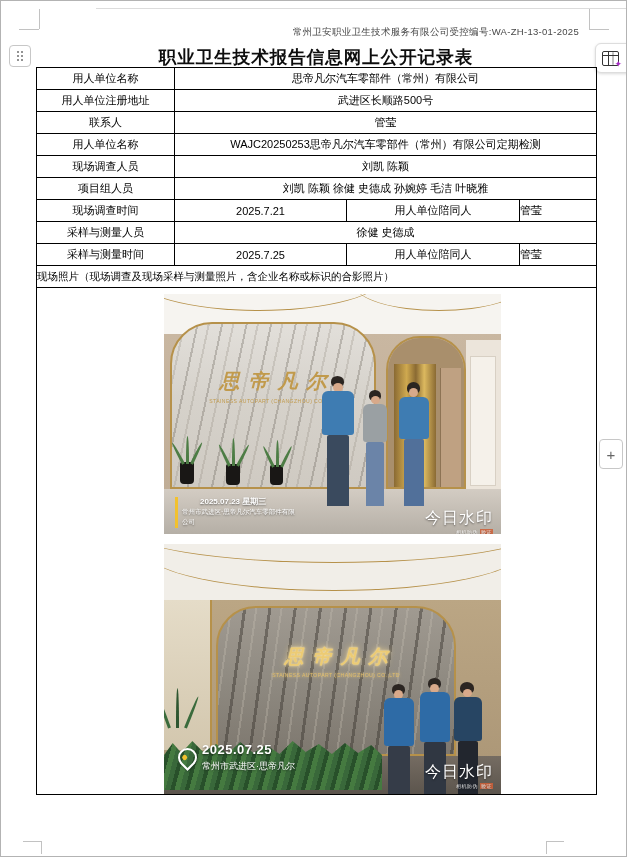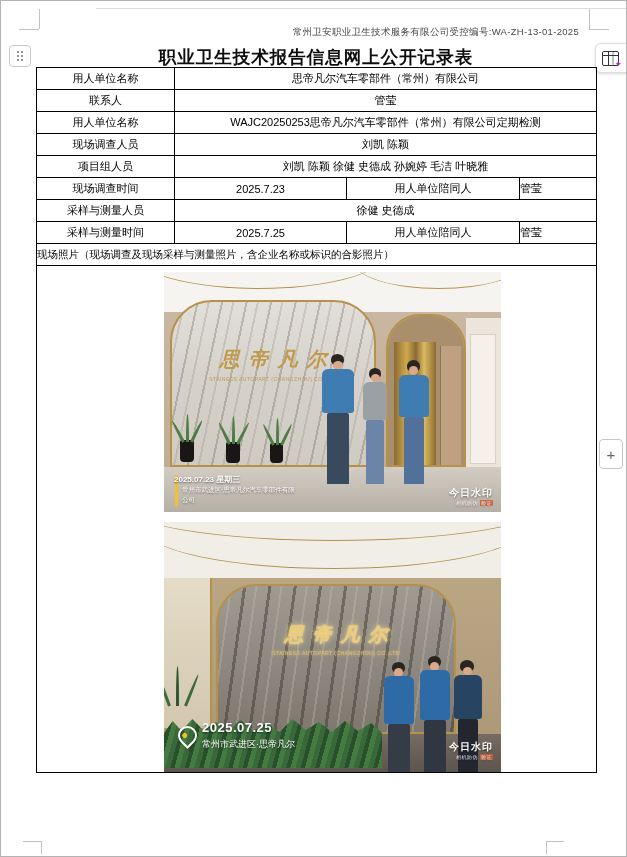--- a/index.html
+++ b/index.html
@@ -67,21 +67,21 @@
   .torso{border-radius:6px 6px 3px 3px;}
   .legs{border-radius:2px 2px 0 0;}
   .pot{position:absolute;background:#191715;border-radius:2px 2px 4px 4px;}
   .leaf{position:absolute;width:3px;background:#4d7d45;border-radius:50% 50% 0 0/85% 85% 0 0;transform-origin:bottom center;}
   .p2-plants{position:absolute;left:0;top:196px;width:218px;height:50px;
     background:repeating-linear-gradient(105deg,#39683a 0 5px,#28502a 5px 9px,#457a40 9px 14px);
     clip-path:polygon(0 30%,4% 6%,8% 26%,13% 2%,18% 24%,24% 8%,29% 28%,35% 4%,41% 26%,47% 10%,53% 28%,59% 2%,65% 24%,71% 8%,77% 28%,83% 6%,89% 26%,95% 10%,100% 30%,100% 100%,0 100%);}
   .wm{position:absolute;color:#fff;text-shadow:0 1px 2px rgba(0,0,0,.55);}
   .wm-bar{position:absolute;width:3px;background:var(--watermark-yellow);}
   .stamp{position:absolute;text-align:right;color:#fff;text-shadow:0 1px 2px rgba(0,0,0,.5);}
-  .stamp .t{font-size:10px;font-weight:bold;letter-spacing:1px;}
+  .stamp .t{font-size:16px;font-weight:normal;letter-spacing:1px;}
   .stamp .s{font-size:5px;opacity:.85;letter-spacing:.5px;}
   .stamp .s b{background:#d06038;padding:0 1px;font-weight:normal;}
   .pin{position:absolute;width:15px;height:15px;border:2.5px solid #fff;border-radius:50% 50% 50% 0;
     transform:rotate(-45deg);box-shadow:0 1px 2px rgba(0,0,0,.4);}
   .pin i{position:absolute;left:3.2px;top:3.2px;width:5px;height:5px;background:var(--watermark-yellow);border-radius:50%;}
 </style>
 </head>
 <body>
 
 <div class="page-top-line"></div>
@@ -131,38 +131,42 @@
       <col style="width:172px">
       <col style="width:173px">
       <col style="width:77px">
     </colgroup>
   <tbody>
       <tr>
         <td class="lbl">用人单位名称</td>
         <td class="val" colspan="3">思帝凡尔汽车零部件（常州）有限公司</td>
       </tr>
   <tr>
+        <td class="lbl">用人单位注册地址</td>
+        <td class="val" colspan="3">武进区长顺路500号</td>
+      </tr>
+  <tr>
         <td class="lbl">联系人</td>
         <td class="val" colspan="3">管莹</td>
       </tr>
   <tr>
         <td class="lbl">用人单位名称</td>
         <td class="val" colspan="3">WAJC20250253思帝凡尔汽车零部件（常州）有限公司定期检测</td>
       </tr>
   <tr>
         <td class="lbl">现场调查人员</td>
         <td class="val" colspan="3">刘凯 陈颖</td>
       </tr>
   <tr>
         <td class="lbl">项目组人员</td>
         <td class="val" colspan="3">刘凯 陈颖 徐健 史德成 孙婉婷 毛洁 叶晓雅</td>
       </tr>
   <tr>
     <td class="lbl">现场调查时间</td>
-    <td class="val">2025.7.23</td>
+    <td class="val">2025.7.21</td>
     <td class="sublbl">用人单位陪同人</td>
     <td class="subval">管莹</td>
   </tr>
   <tr>
         <td class="lbl">采样与测量人员</td>
         <td class="val" colspan="3">徐健 史德成</td>
       </tr>
   <tr>
     <td class="lbl">采样与测量时间</td>
     <td class="val">2025.7.25</td>
@@ -232,21 +236,21 @@
         <div class="legs" style="left:7px;top:52px;width:18px;height:64px;background:#6b84a8;"></div>
       </div>
       <div class="person" style="left:232px;top:88px;width:36px;height:128px;">
         <div class="hair" style="left:11px;top:0;width:13px;height:12px;"></div>
         <div class="face" style="left:13px;top:6px;width:9px;height:9px;"></div>
         <div class="torso" style="left:3px;top:15px;width:30px;height:42px;background:var(--jacket-blue-1);"></div>
         <div class="legs" style="left:8px;top:57px;width:20px;height:67px;background:#51709a;"></div>
       </div>
 
       <div class="wm-bar" style="left:11px;top:203px;height:31px;"></div>
-      <div class="wm" style="left:10px;top:202px;font-size:8px;font-weight:bold;">2025.07.23 星期三</div>
+      <div class="wm" style="left:36px;top:202px;font-size:8px;font-weight:bold;">2025.07.23 星期三</div>
       <div class="wm" style="left:18px;top:214px;font-size:6.5px;">常州市武进区·思帝凡尔汽车零部件有限</div>
       <div class="wm" style="left:18px;top:224px;font-size:6.5px;">公司</div>
       <div class="stamp" style="right:8px;top:214px;">
         <div class="t">今日水印</div>
         <div class="s"><span>相机防伪</span> <b>验证</b></div>
       </div>
     </div>
 
     <div class="photo p2">
 

